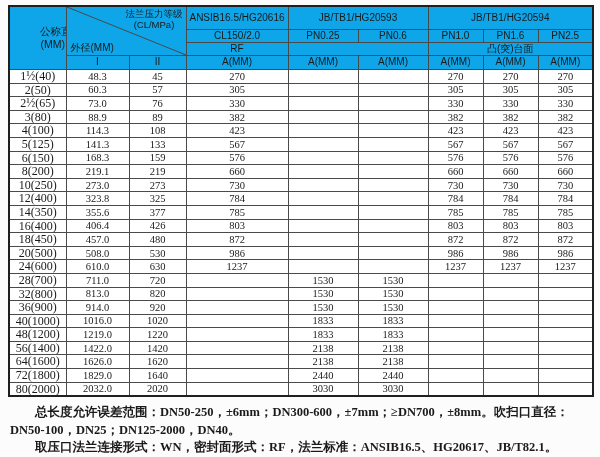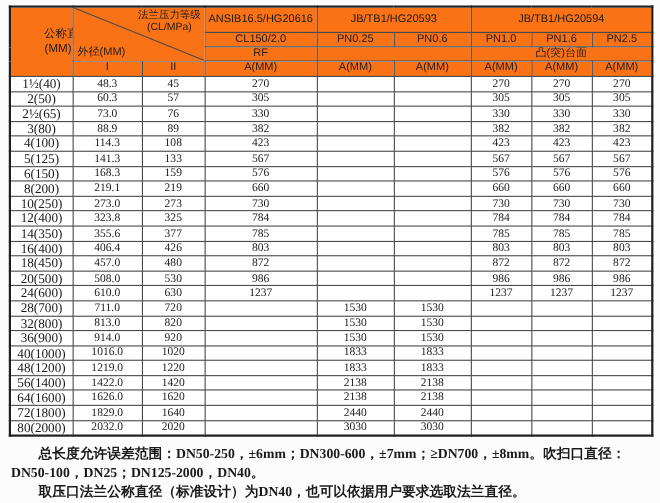--- a/index.html
+++ b/index.html
@@ -23,21 +23,21 @@
     vertical-align:middle;
     padding:0;
     height:12.4px;
     font-size:10.5px;
     line-height:1.05;
     white-space:nowrap;
     overflow:hidden;
     font-family:"Liberation Serif",serif;
   }
   thead td{
-    background:#f97316;
+    background:#0ea5e9;
     font-family:"Liberation Sans",sans-serif;
     font-size:10px;
   }
   tr.h-a td{height:22px;}
   tr.h-b td{height:12px;}
   tr.h-c td{height:12px;margin-left:38px;}
   tr.h-d td{height:13px;}
   td.nominal{font-size:10.5px;line-height:1.25;padding-left:30px;}
   td.diag{
     position:relative;
@@ -385,15 +385,14 @@
         <td>3030</td>
         <td></td>
         <td></td>
         <td></td>
       </tr>
     </tbody>
 </table>
 
 <div class="notes">
   <p>总长度允许误差范围：DN50-250，±6mm；DN300-600，±7mm；≥DN700，±8mm。吹扫口直径：DN50-100，DN25；DN125-2000，DN40。</p>
-  <p>取压口法兰公称直径（标准设计）为DN40，也可以依据用户要求选取法兰直径。</p>
   <p>取压口法兰连接形式：WN，密封面形式：RF，法兰标准：ANSIB16.5、HG20617、JB/T82.1。</p>
 </div>
 
 </body></html>

